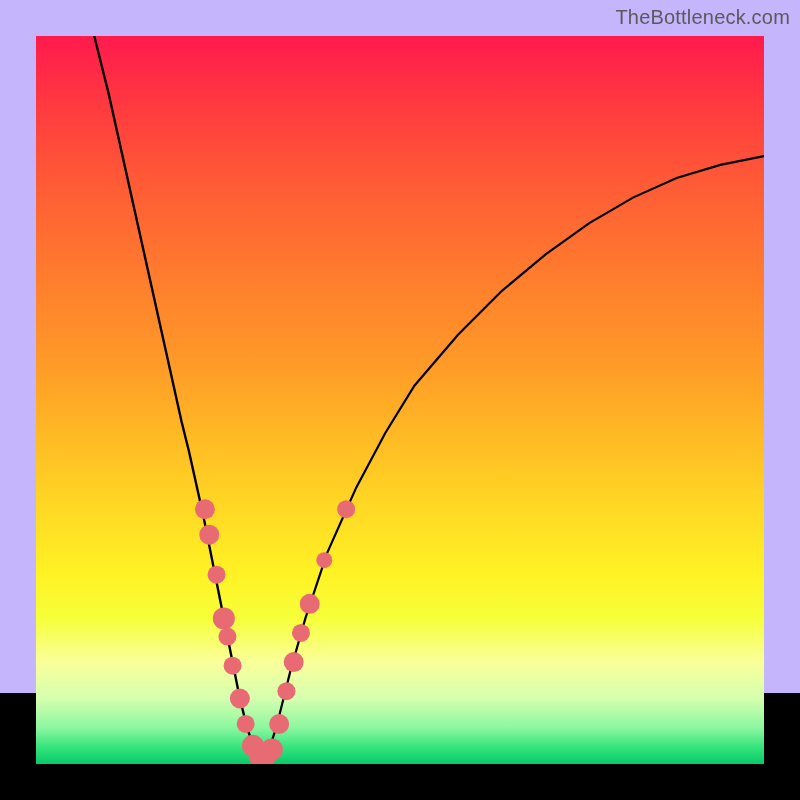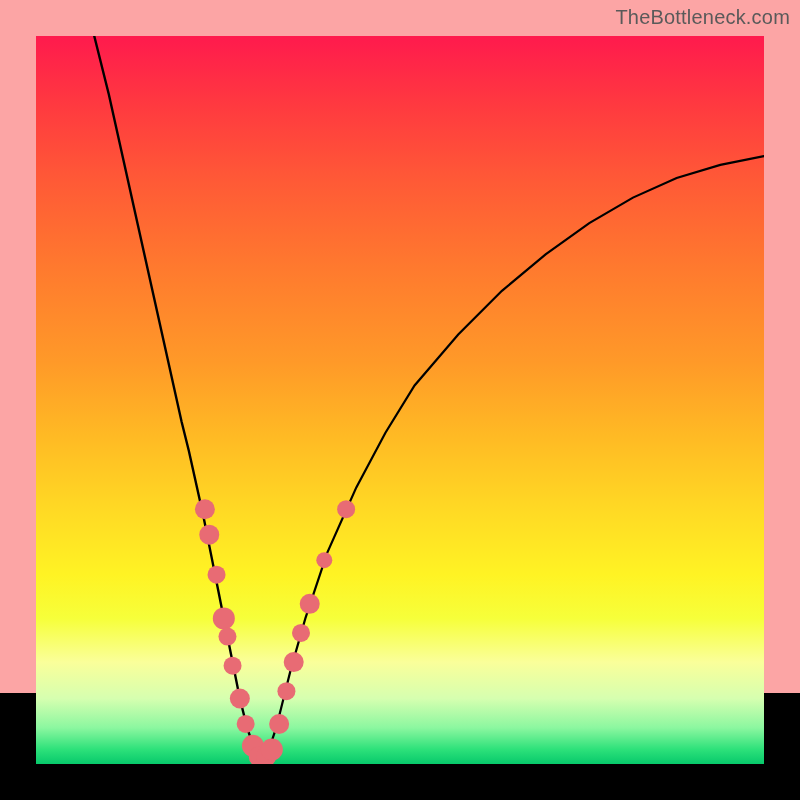--- a/index.html
+++ b/index.html
@@ -8,21 +8,21 @@
     width: 800px;
     height: 800px;
     overflow: hidden;
     background: #000;
     font-family: Arial, Helvetica, sans-serif;
   }
   .frame {
     position: relative;
     width: 800px;
     height: 693px;
-    background: #fca5a5;
+    background: #c4b5fd;
   }
   .plot-area {
     position: absolute;
     left: 36px;
     top: 36px;
     width: 728px;
     height: 728px;
     
     background: linear-gradient(
       to bottom,

